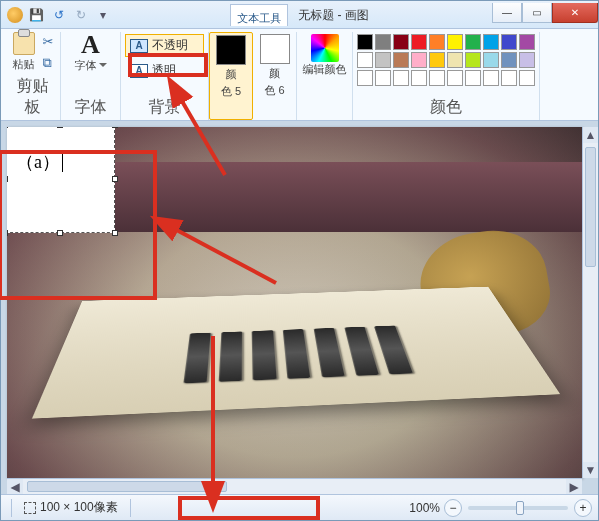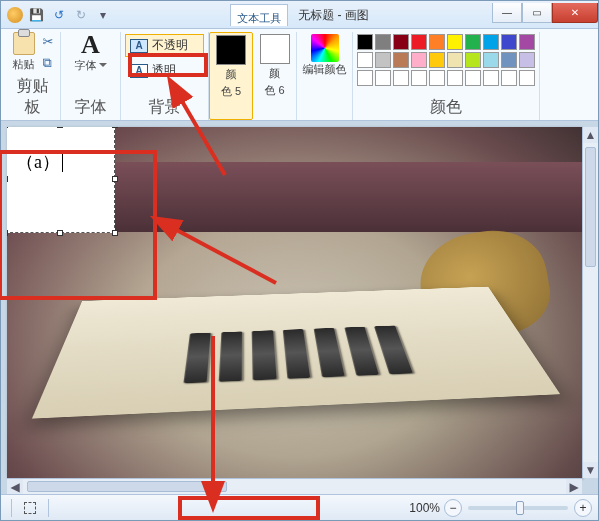--- a/index.html
+++ b/index.html
@@ -424,20 +424,21 @@
       <div class="arw lf">◀</div>
       <div class="thumb"></div>
       <div class="arw rt">▶</div>
     </div>
   </div>
 
   <div class="status">
     <div class="sep"></div>
     <div class="seg">
       <span class="crop-ico"></span>
+      <span>100 × 100像素</span>
     </div>
     <div class="sep"></div>
     <div class="spacer"></div>
     <div class="seg">
       <span>100%</span>
       <div class="zoom-slider">
         <div class="zbtn">−</div>
         <div class="track">
           <div class="mid"></div>
           <div class="knob"></div>

